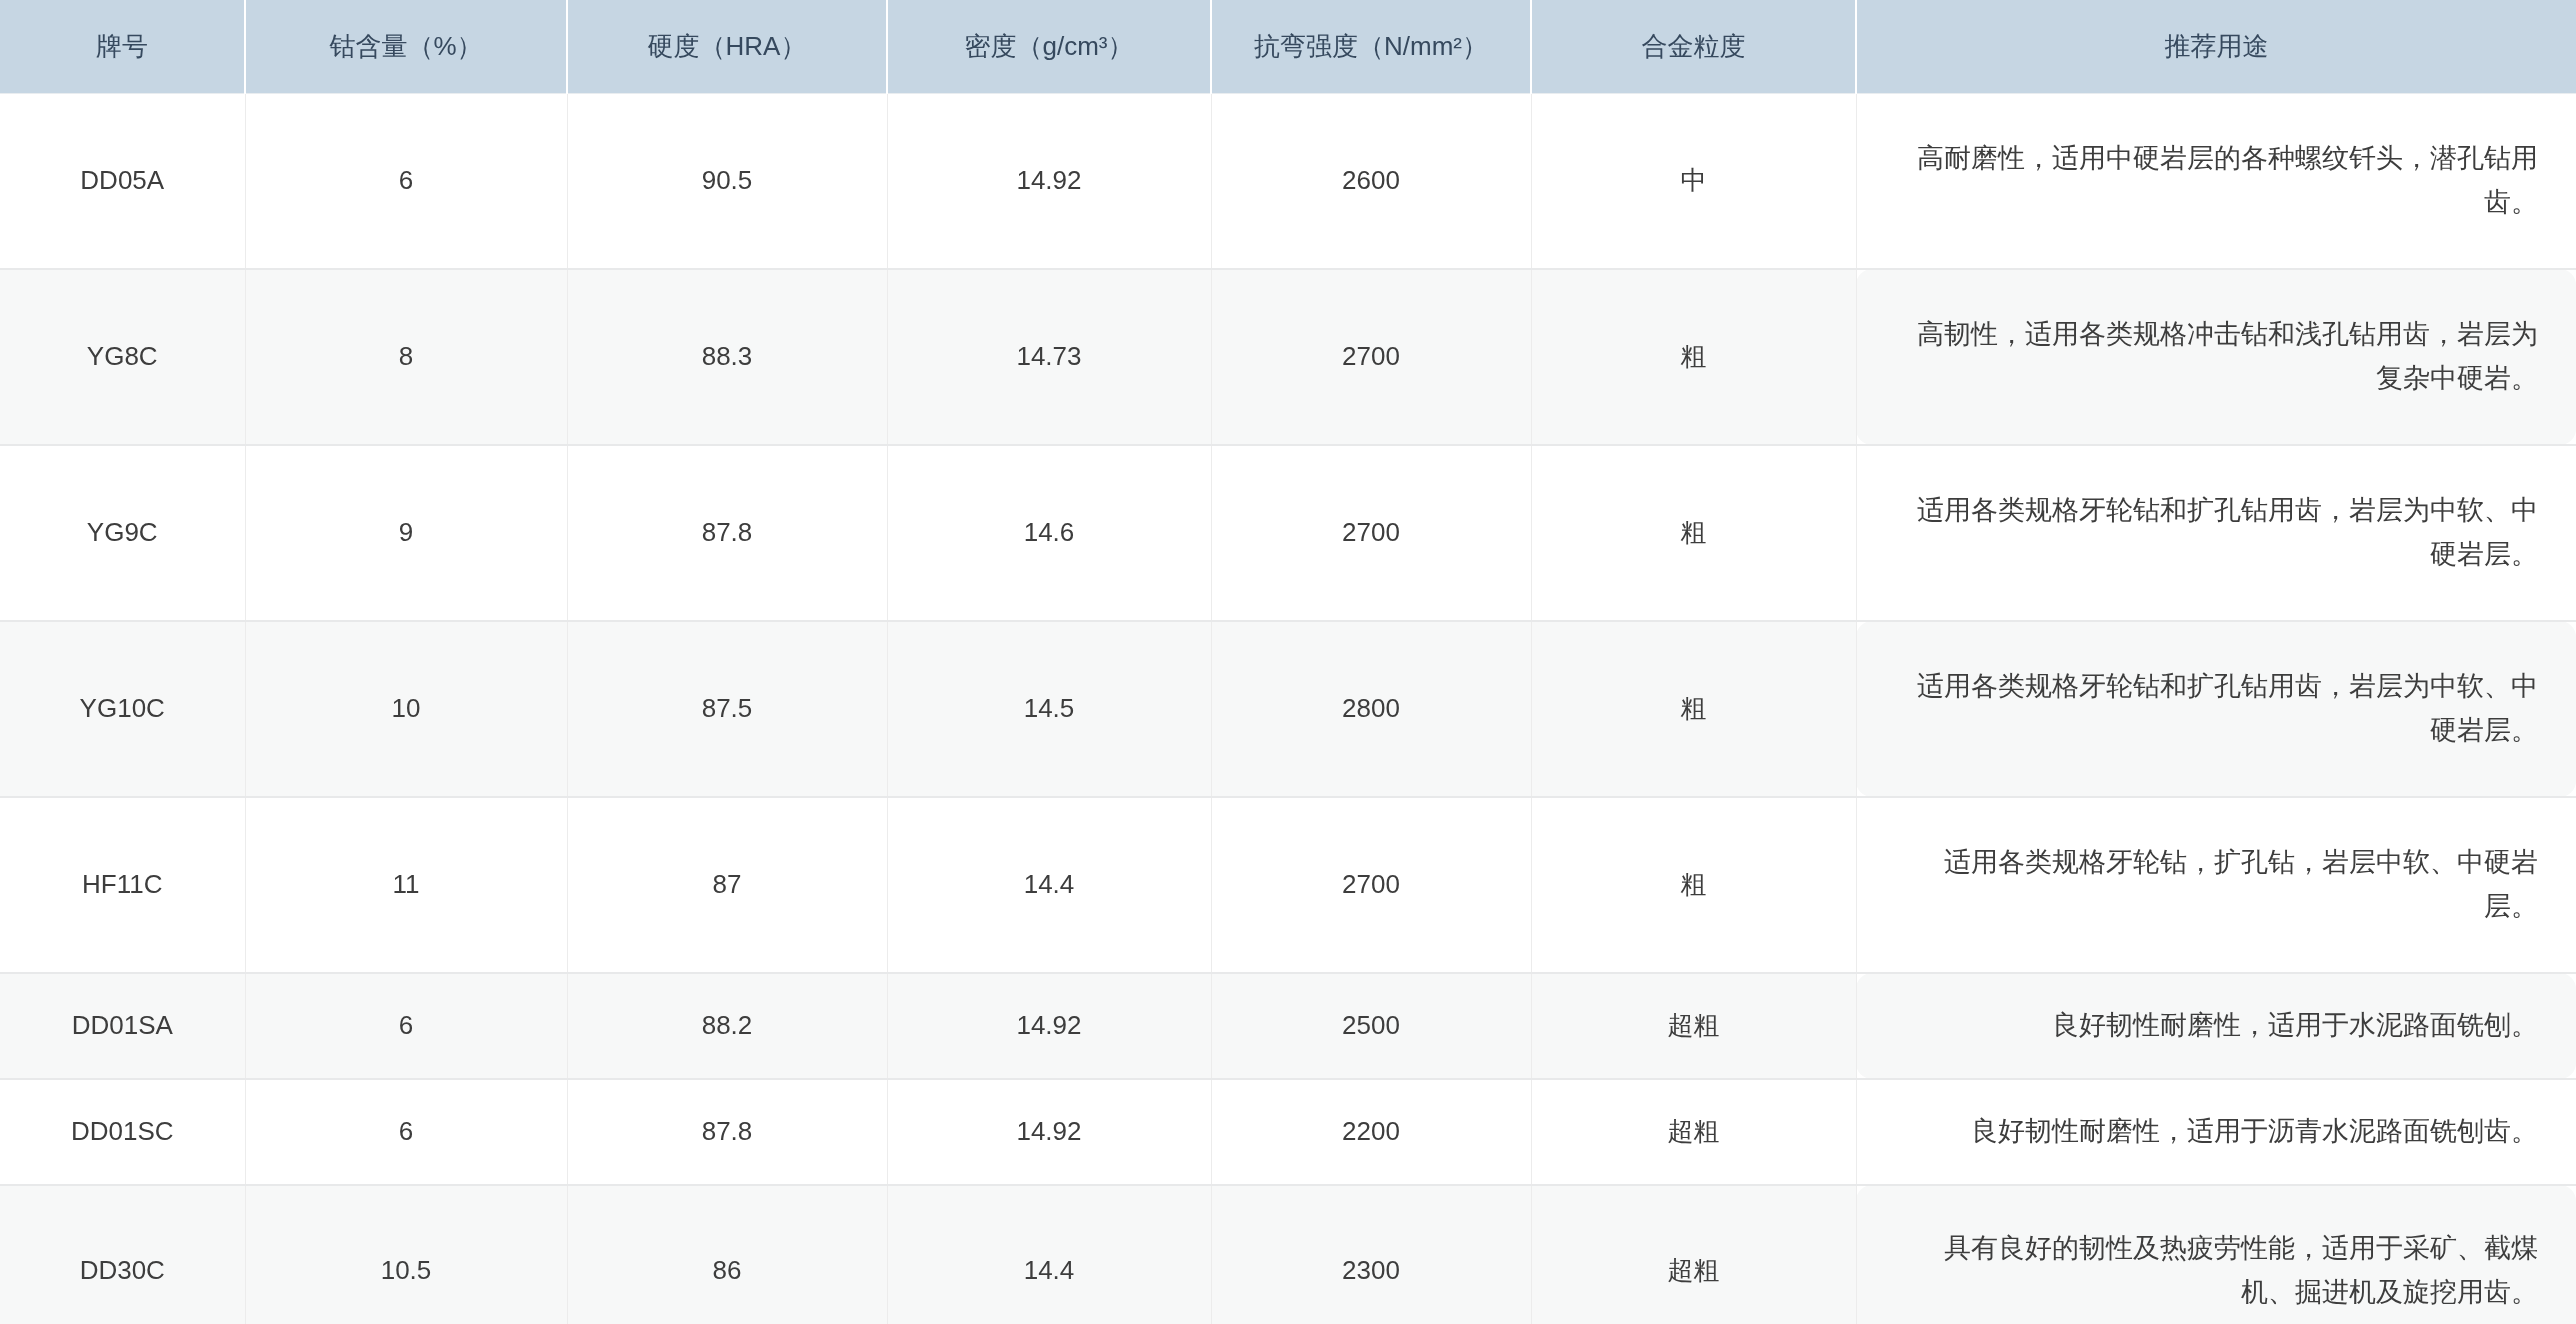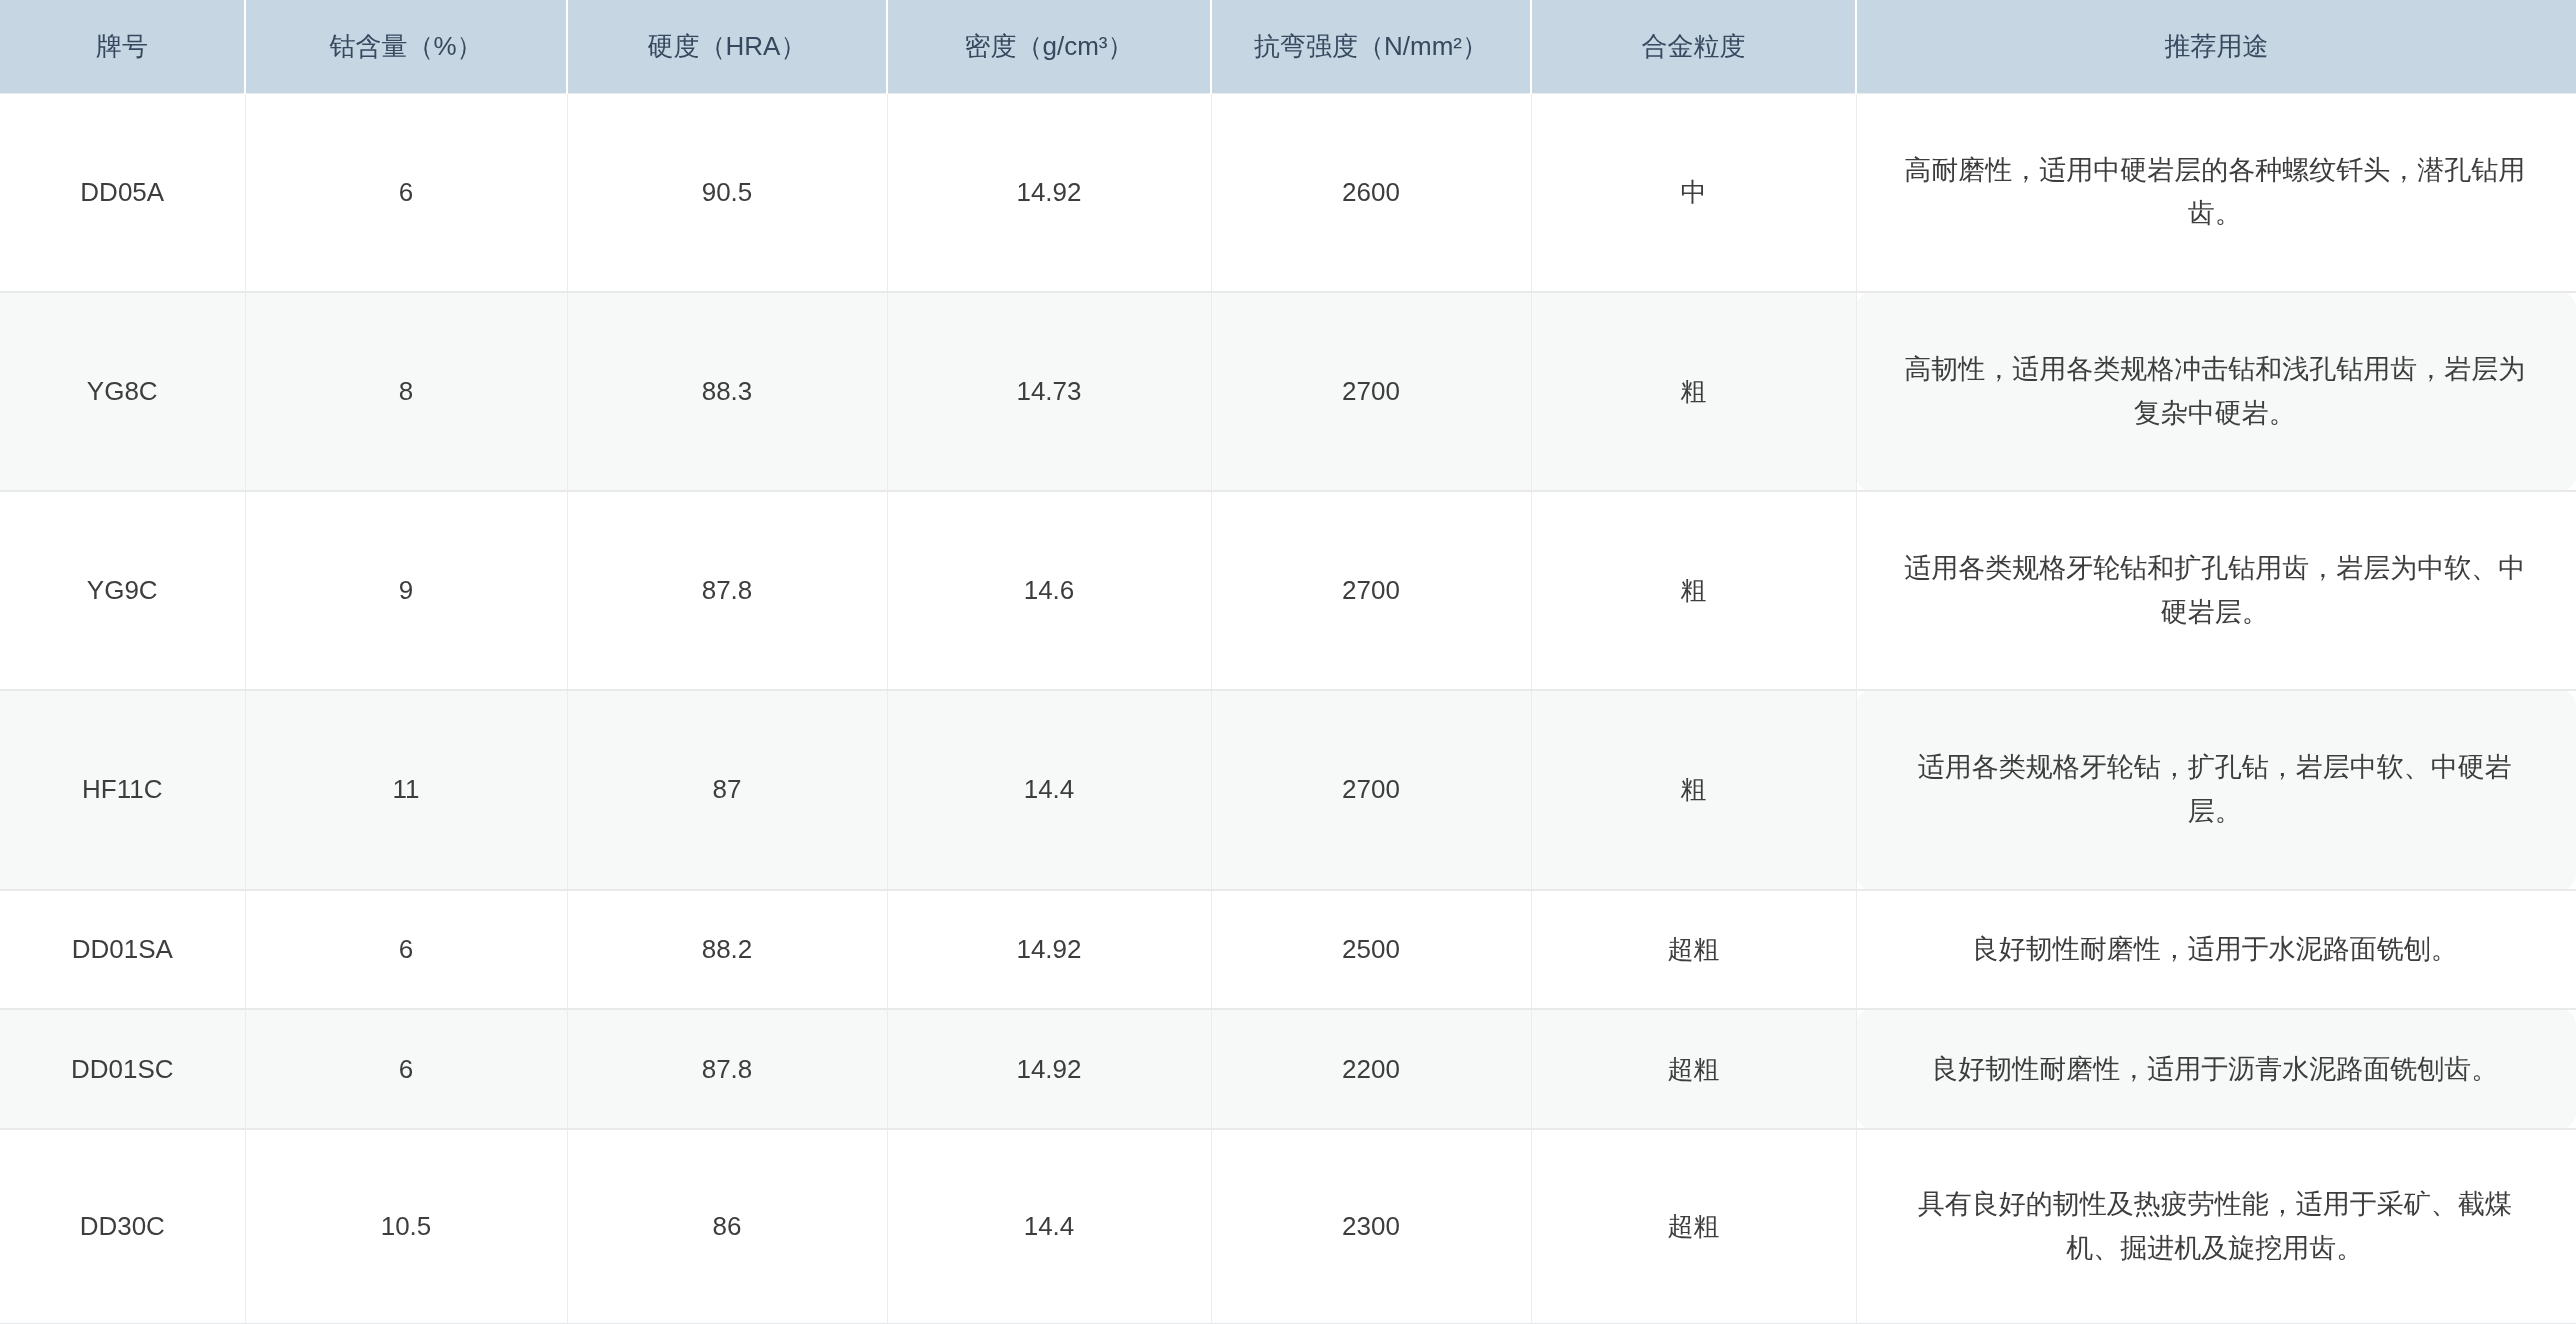--- a/index.html
+++ b/index.html
@@ -42,21 +42,21 @@
     color:#3d3d3d;
     text-align:center;
     vertical-align:middle;
     border-right:1.5px solid #ececec;
     border-bottom:2.3px solid #e8e9ea;
     padding:0 7.7px;
     line-height:1.6;
   }
   tbody td:last-child{
     border-right:none;
-    text-align:center;
+    text-align:right;
     padding:0 38px 0 35px;
     font-size:27px;
     line-height:1.62;
     border-radius:16px;
   }
   tbody tr:nth-child(odd) td{background:#ffffff;}
   tbody tr:nth-child(even) td{background:#f7f8f8;}
   tbody tr:last-child td{border-bottom:2.3px solid #e8e9ea;}
 
   tr.r-tall{height:176px;}
@@ -109,20 +109,29 @@
     <tr class="r-tall">
       <td>YG9C</td>
       <td>9</td>
       <td>87.8</td>
       <td>14.6</td>
       <td>2700</td>
       <td>粗</td>
       <td>适用各类规格牙轮钻和扩孔钻用齿，岩层为中软、中硬岩层。</td>
     </tr>
     <tr class="r-tall">
+      <td>YG10C</td>
+      <td>10</td>
+      <td>87.5</td>
+      <td>14.5</td>
+      <td>2800</td>
+      <td>粗</td>
+      <td>适用各类规格牙轮钻和扩孔钻用齿，岩层为中软、中硬岩层。</td>
+    </tr>
+    <tr class="r-tall">
       <td>HF11C</td>
       <td>11</td>
       <td>87</td>
       <td>14.4</td>
       <td>2700</td>
       <td>粗</td>
       <td>适用各类规格牙轮钻，扩孔钻，岩层中软、中硬岩层。</td>
     </tr>
     <tr class="r-short">
       <td>DD01SA</td>

